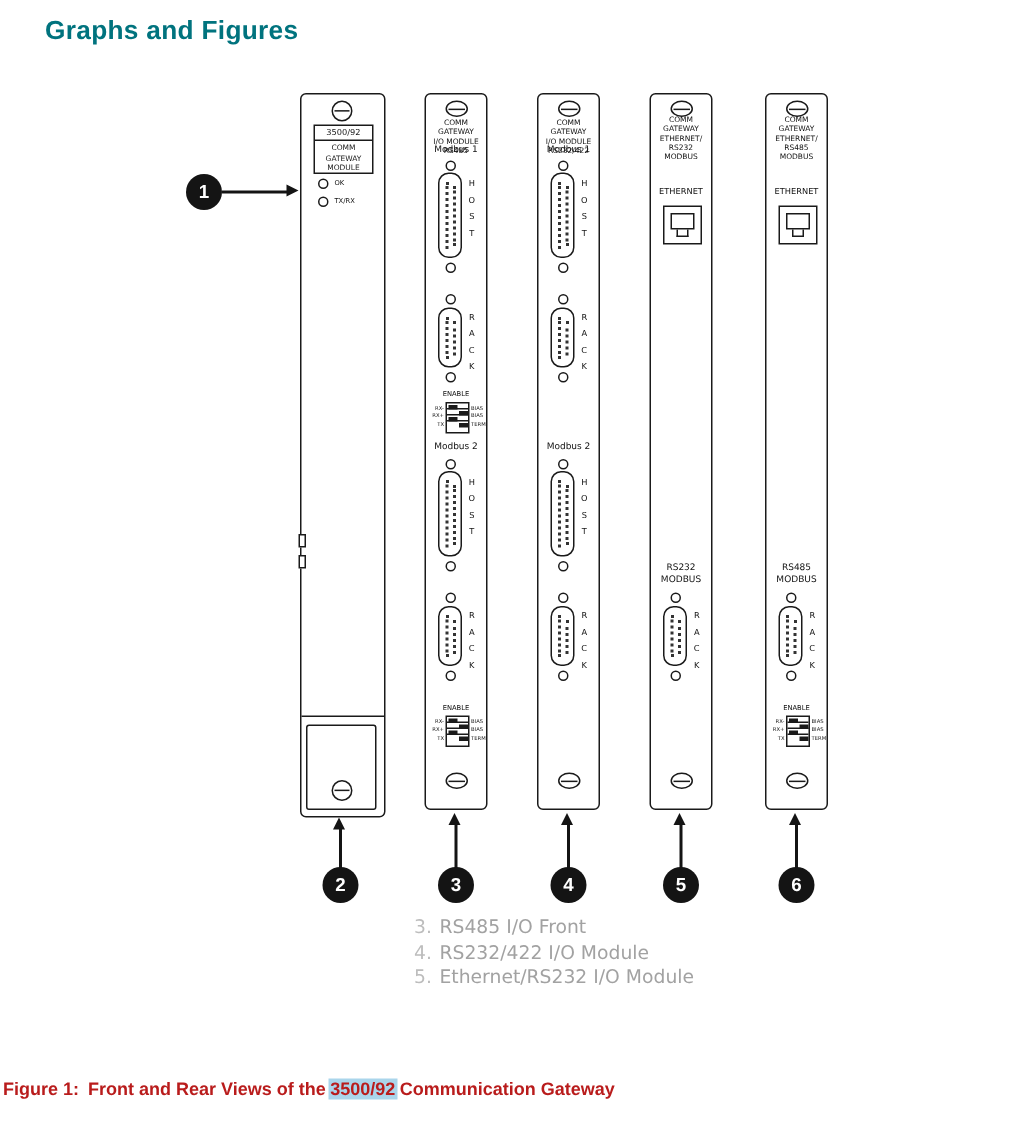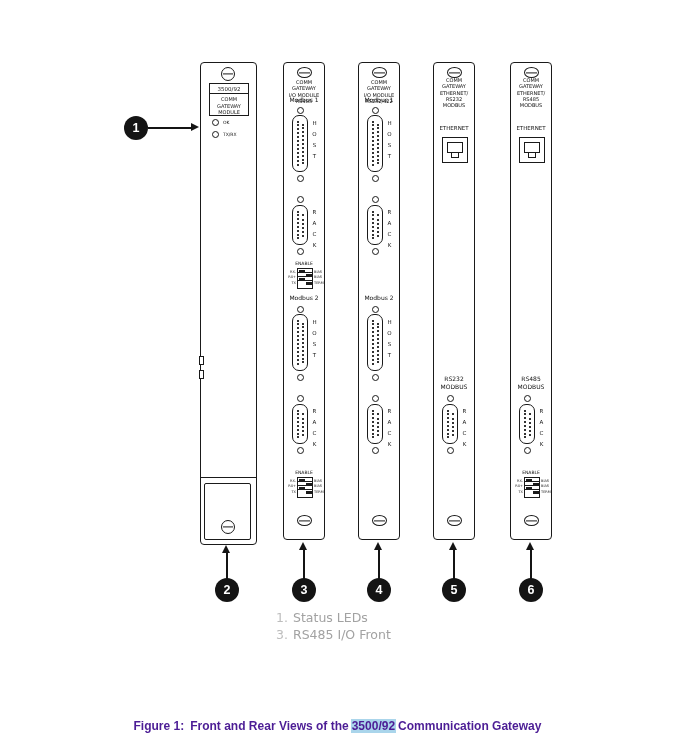--- a/index.html
+++ b/index.html
@@ -53,31 +53,32 @@
   .lineh { position:absolute; height:1.6px; background:#141414; }
   .linev { position:absolute; width:1.6px; background:#141414; }
   .arrow-r { position:absolute; width:0; height:0; border-top:4.5px solid transparent;
              border-bottom:4.5px solid transparent; border-left:8px solid #141414; }
   .arrow-u { position:absolute; width:0; height:0; border-left:4.5px solid transparent;
              border-right:4.5px solid transparent; border-bottom:8px solid #141414; }
 
   .legend { position:absolute; left:276px; top:610px; font-size:12.5px; line-height:16.5px; color:#a2a2a2; }
   .legend .num { color:#bdbdbd; display:inline-block; min-width:17px; }
 
-  .caption { position:absolute; left:0; right:0; top:719px; text-align:center;
-             font-family:"Liberation Sans",sans-serif; font-size:12px; font-weight:700; color:#4c1d95; }
+  .caption { position:absolute; left:0; right:0; top:719px; text-align:left;
+             font-family:"Liberation Sans",sans-serif; font-size:12px; font-weight:700; color:#b91c1c; }
   .caption span { margin:0 2px; }
   .caption .figlabel { margin-right:4px; }
   .caption .hl { background:#aad5eb; padding:0 1px; margin:0; }
 </style>
 </head>
 <body>
 
 <div class="page">
 
+  <div class="title">Graphs and Figures</div>
 
   <div class="panel" style="left:200px;top:62px;width:57px;height:483px;">
     <div class="screw-r" style="left:20px;top:4px;">
         <div class="slot"></div>
       </div>
     <div class="labelbox" style="left:8px;top:20px;width:40px;height:33px;">
       <div class="model">3500/92</div>
       <div class="mtext">COMM
 GATEWAY
 MODULE</div>
@@ -323,21 +324,22 @@
 
   <div class="linev" style="left:453px;top:547px;height:32px;"></div>
   <div class="arrow-u" style="left:449px;top:542px;"></div>
   <div class="callout" style="left:442px;top:578px;">5</div>
 
   <div class="linev" style="left:530px;top:547px;height:32px;"></div>
   <div class="arrow-u" style="left:526px;top:542px;"></div>
   <div class="callout" style="left:519px;top:578px;">6</div>
 
   <div class="legend">
-    <div><span class="num">1.</span><span>Status LEDs</span></div>
     <div><span class="num">3.</span><span>RS485 I/O Front</span></div>
+    <div><span class="num">4.</span><span>RS232/422 I/O Module</span></div>
+    <div><span class="num">5.</span><span>Ethernet/RS232 I/O Module</span></div>
   </div>
 
   <div class="caption">
     <span class="figlabel">Figure 1:</span><span>Front and Rear Views of the</span><span class="hl">3500/92</span><span>Communication Gateway</span>
   </div>
 
 </div>
 
 </body></html>

